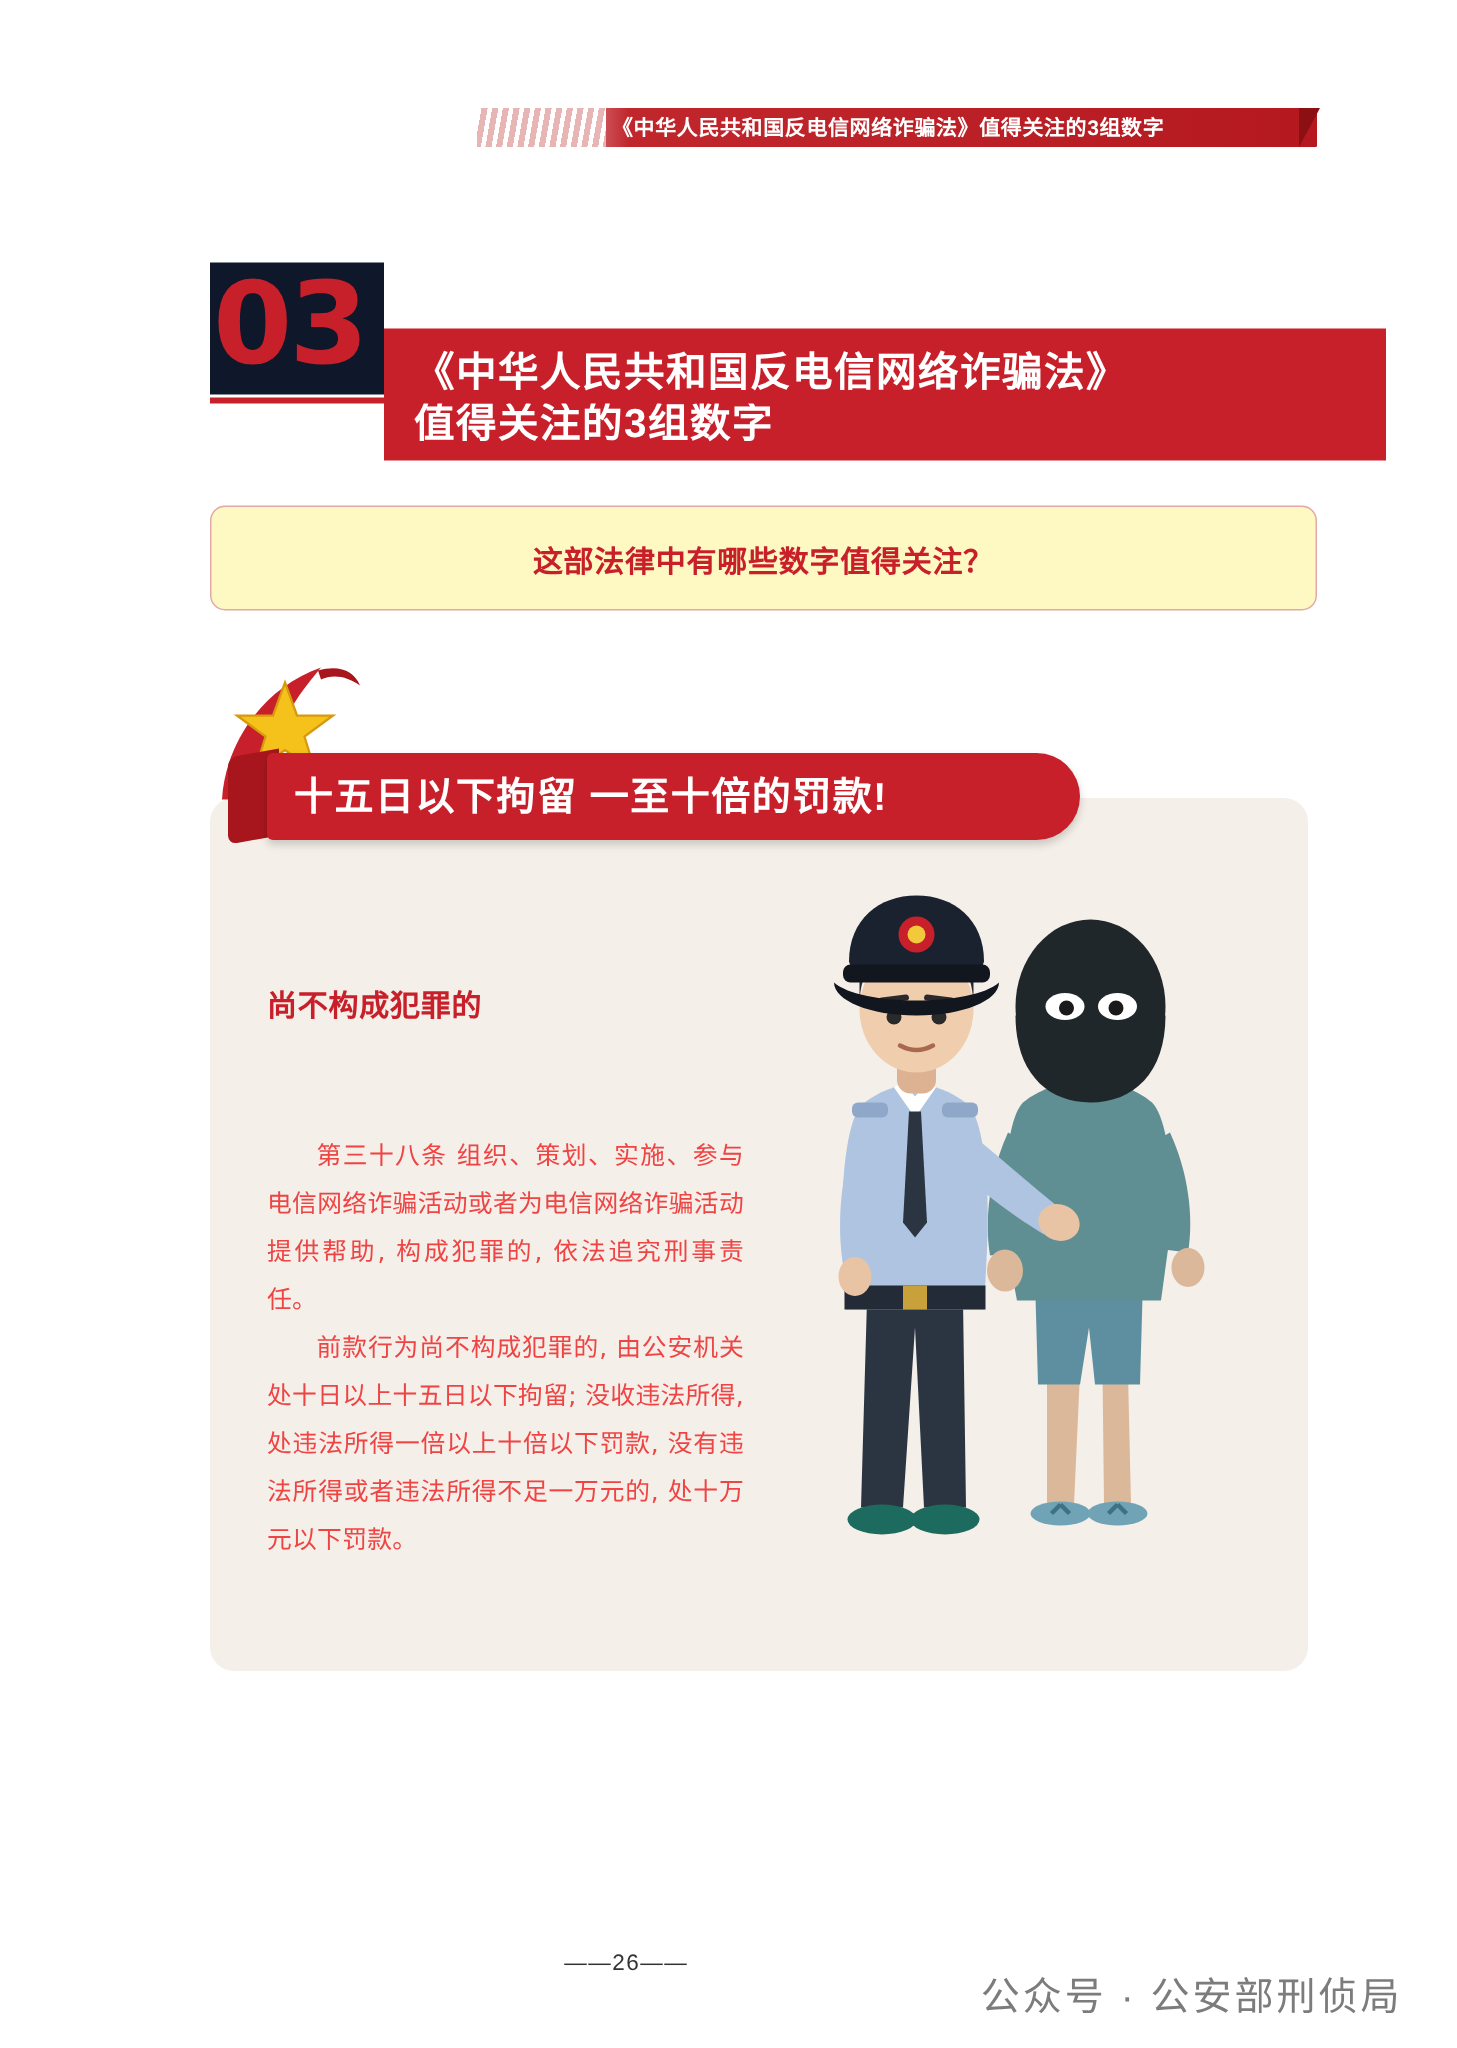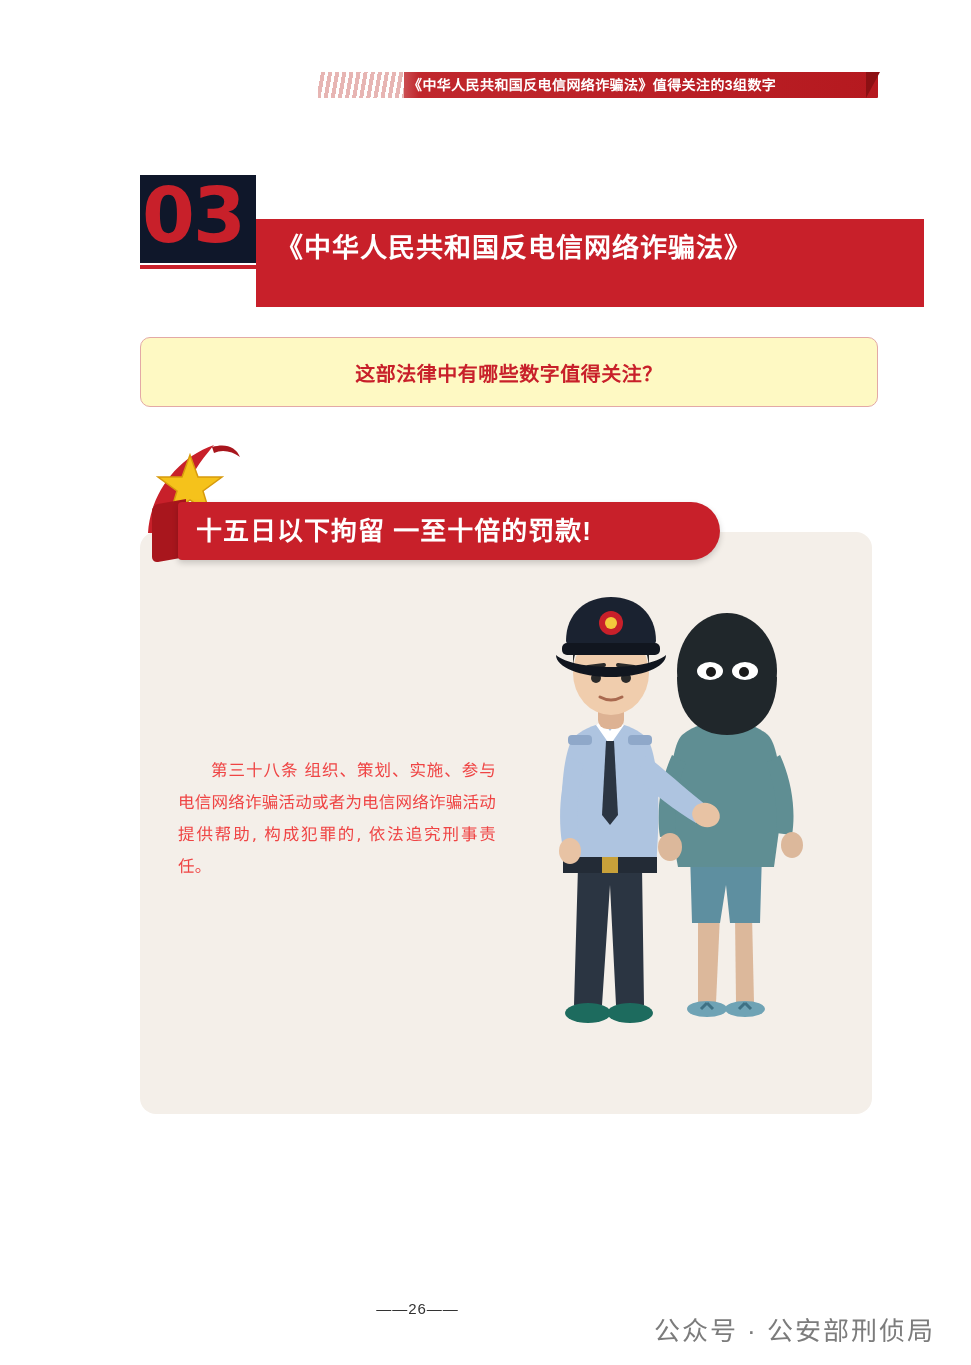--- a/index.html
+++ b/index.html
@@ -251,20 +251,21 @@
   <div class="hdr-band"></div>
   <div class="hdr-stripes"></div>
   <div class="hdr-tail"></div>
   <div class="hdr-text">《中华人民共和国反电信网络诈骗法》值得关注的3组数字</div>
 </div>
 
 <div class="title-block">
   <div class="title-bar">
     <div class="title-text">
       <div>《中华人民共和国反电信网络诈骗法》</div>
+      <div>值得关注的3组数字</div>
     </div>
   </div>
   <div class="title-num-box">
     <span class="title-num">03</span>
   </div>
   <div class="title-underline"></div>
 </div>
 
 <div class="question-box">
   <span class="question-text">这部法律中有哪些数字值得关注？</span>
@@ -278,24 +279,26 @@
     <path d="M72,10 C86,6 96,10 100,20 C92,14 82,12 74,16 Z" fill="#a8161d"></path>
     <polygon points="50,18 58,40 82,40 63,54 70,77 50,63 30,77 37,54 18,40 42,40" fill="#f5c21b" stroke="#d79a0c" stroke-width="1.5"></polygon>
   </svg>
 </div>
 
 <div class="ribbon-tailL"></div>
 <div class="ribbon"></div>
 <div class="ribbon-text">十五日以下拘留 一至十倍的罚款!</div>
 
 <div class="sub-heading">
+  <div>尚不构成犯罪的</div>
 </div>
 
 <div class="law-text">
   <p>第三十八条  组织、策划、实施、参与电信网络诈骗活动或者为电信网络诈骗活动提供帮助, 构成犯罪的, 依法追究刑事责任。</p>
+  <p>前款行为尚不构成犯罪的, 由公安机关处十日以上十五日以下拘留; 没收违法所得, 处违法所得一倍以上十倍以下罚款, 没有违法所得或者违法所得不足一万元的, 处十万元以下罚款。</p>
 </div>
 
 <div class="illustration">
   <svg width="330" height="490" viewBox="0 0 330 490">
 
     <path d="M168,330 L168,418 L186,418 L190,330 Z" fill="#dcb89b"></path>
     <path d="M205,330 L206,418 L224,418 L222,330 Z" fill="#dcb89b"></path>
 
     <path d="M160,268 L232,268 L230,338 L200,338 L196,300 L190,338 L162,338 Z" fill="#5e8fa0"></path>
 

